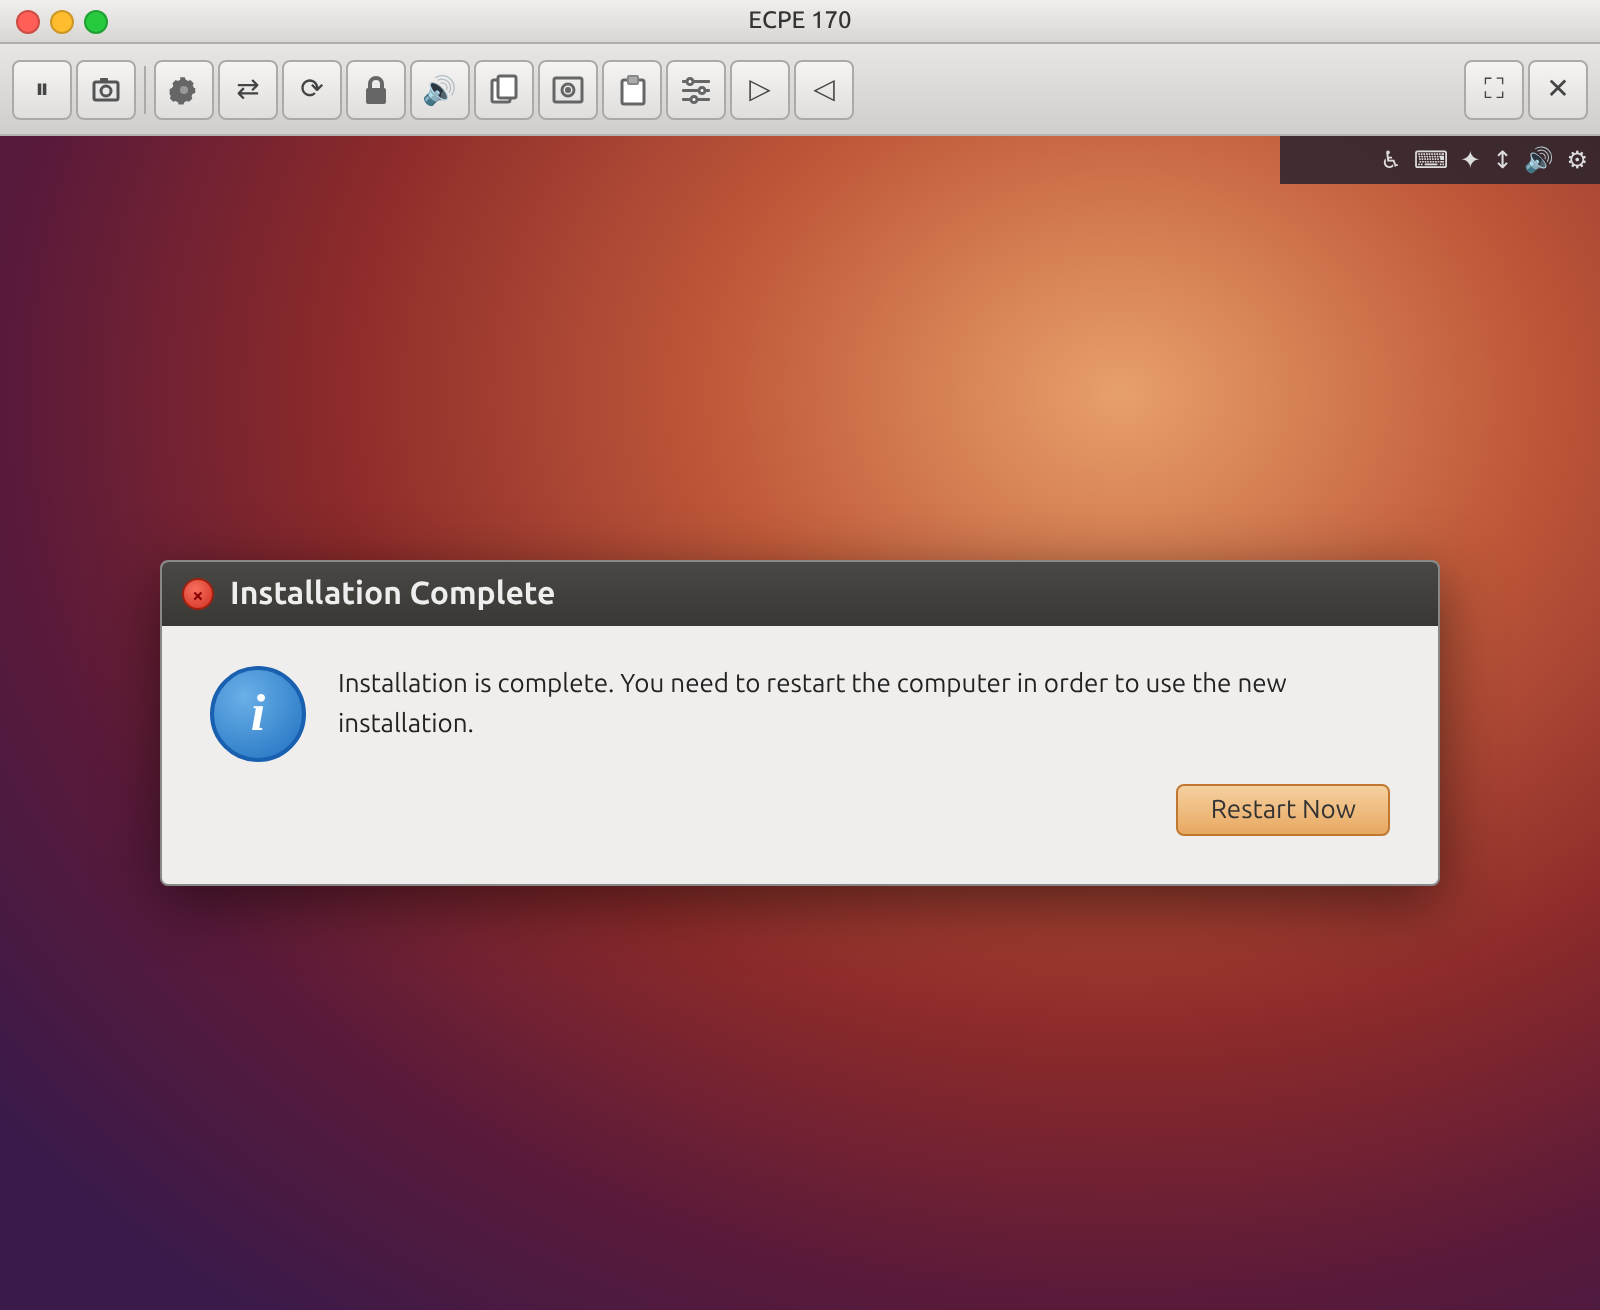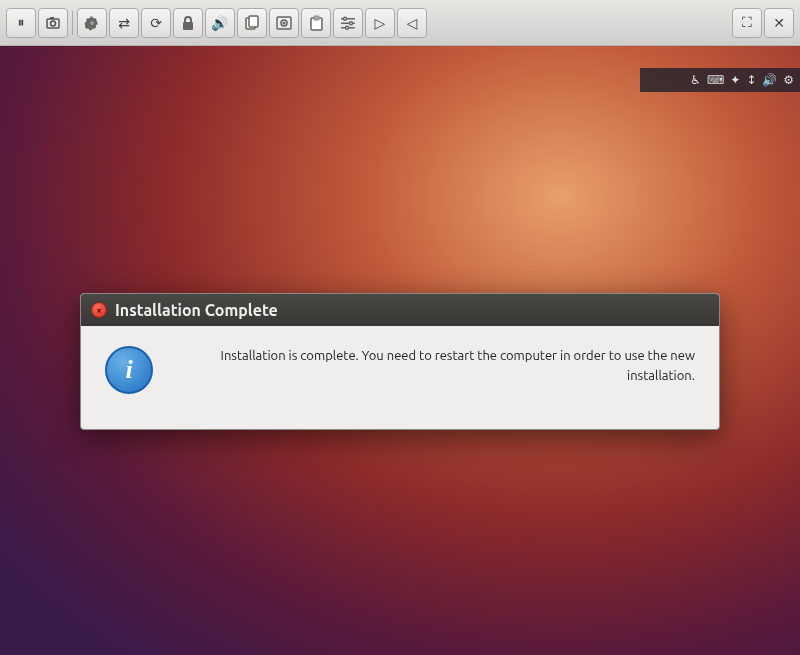--- a/index.html
+++ b/index.html
@@ -191,21 +191,20 @@
 
     .dialog-content {
       flex: 1;
     }
 
     .dialog-message {
       color: #222;
       font-size: 13px;
       line-height: 1.5;
       margin-bottom: 20px;
-      text-align: right;
     }
 
     .dialog-actions {
       display: flex;
       justify-content: flex-end;
     }
 
     .restart-btn {
       padding: 5px 16px;
       background: linear-gradient(to bottom, #f5d0a0, #e8a860);
@@ -215,20 +214,28 @@
       font-size: 13px;
       cursor: pointer;
       font-family: inherit;
     }
   </style>
 </head>
 <body>
 
 <div class="desktop">
 
+  <div class="vm-titlebar">
+    <div class="window-controls">
+      <div class="wc-btn wc-close"></div>
+      <div class="wc-btn wc-min"></div>
+      <div class="wc-btn wc-max"></div>
+    </div>
+    <span class="vm-titlebar-title">ECPE 170</span>
+  </div>
 
   <div class="vm-toolbar">
     <div class="tb-btn" title="Pause">⏸</div>
     <div class="tb-btn" title="Snapshot">
       <svg width="16" height="16" viewBox="0 0 16 16" fill="none">
         <rect x="2" y="4" width="12" height="9" rx="1" stroke="#555" stroke-width="1.5" fill="none"></rect>
         <circle cx="8" cy="8.5" r="2.5" stroke="#555" stroke-width="1.5" fill="none"></circle>
         <rect x="5" y="2" width="4" height="2" rx="0.5" fill="#555"></rect>
       </svg>
     </div>
@@ -302,18 +309,21 @@
         </div>
         <span class="dialog-title">Installation Complete</span>
       </div>
 
       <div class="dialog-body">
         <div class="info-icon">
           <span>i</span>
         </div>
         <div class="dialog-content">
           <p class="dialog-message">Installation is complete. You need to restart the computer in order to use the new installation.</p>
+          <div class="dialog-actions">
+            <button class="restart-btn">Restart Now</button>
+          </div>
         </div>
       </div>
     </div>
   </div>
 
 </div>
 
 </body></html>

